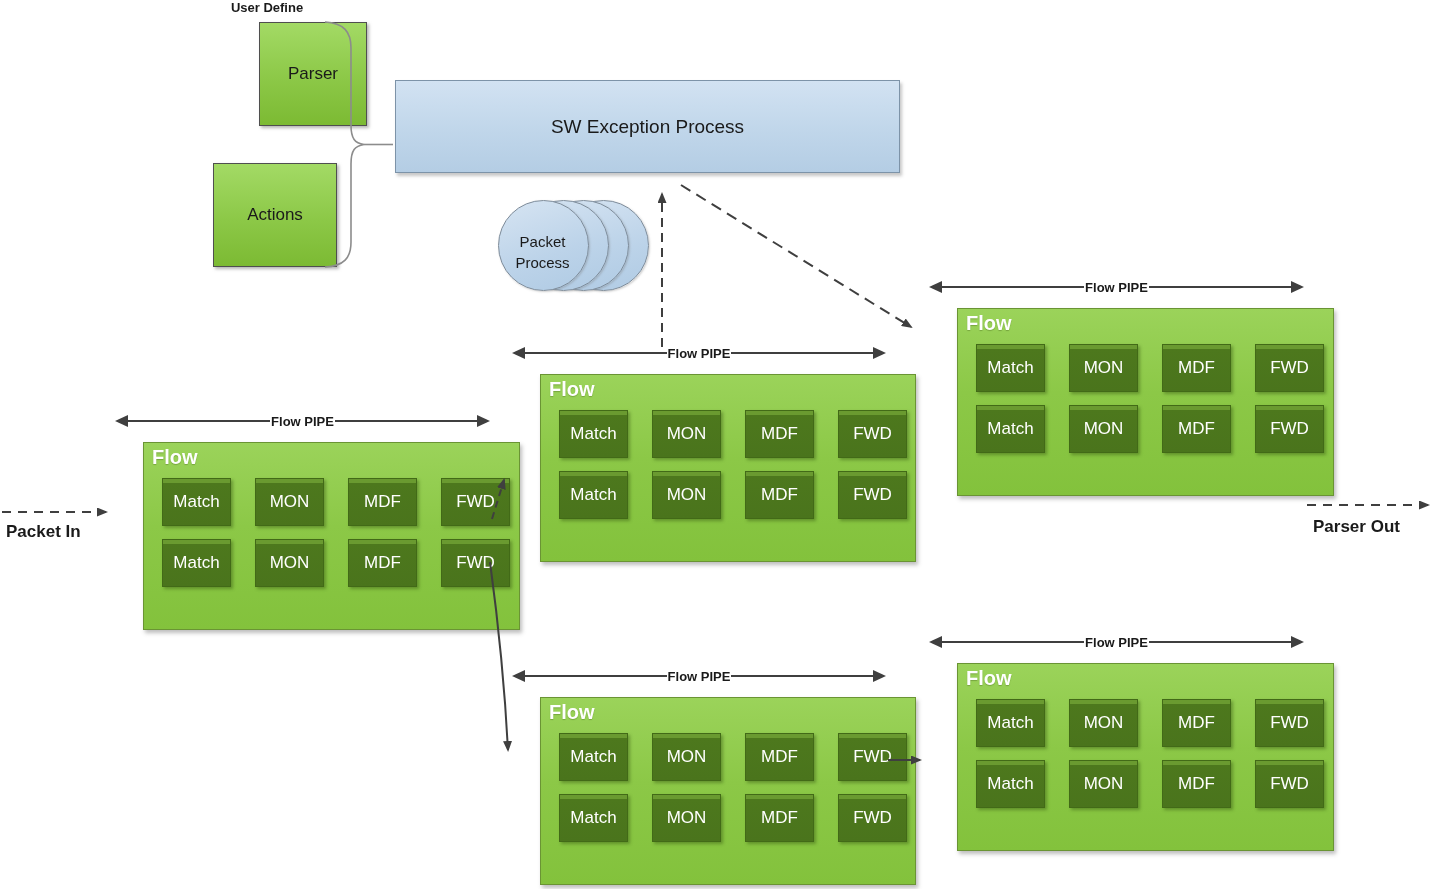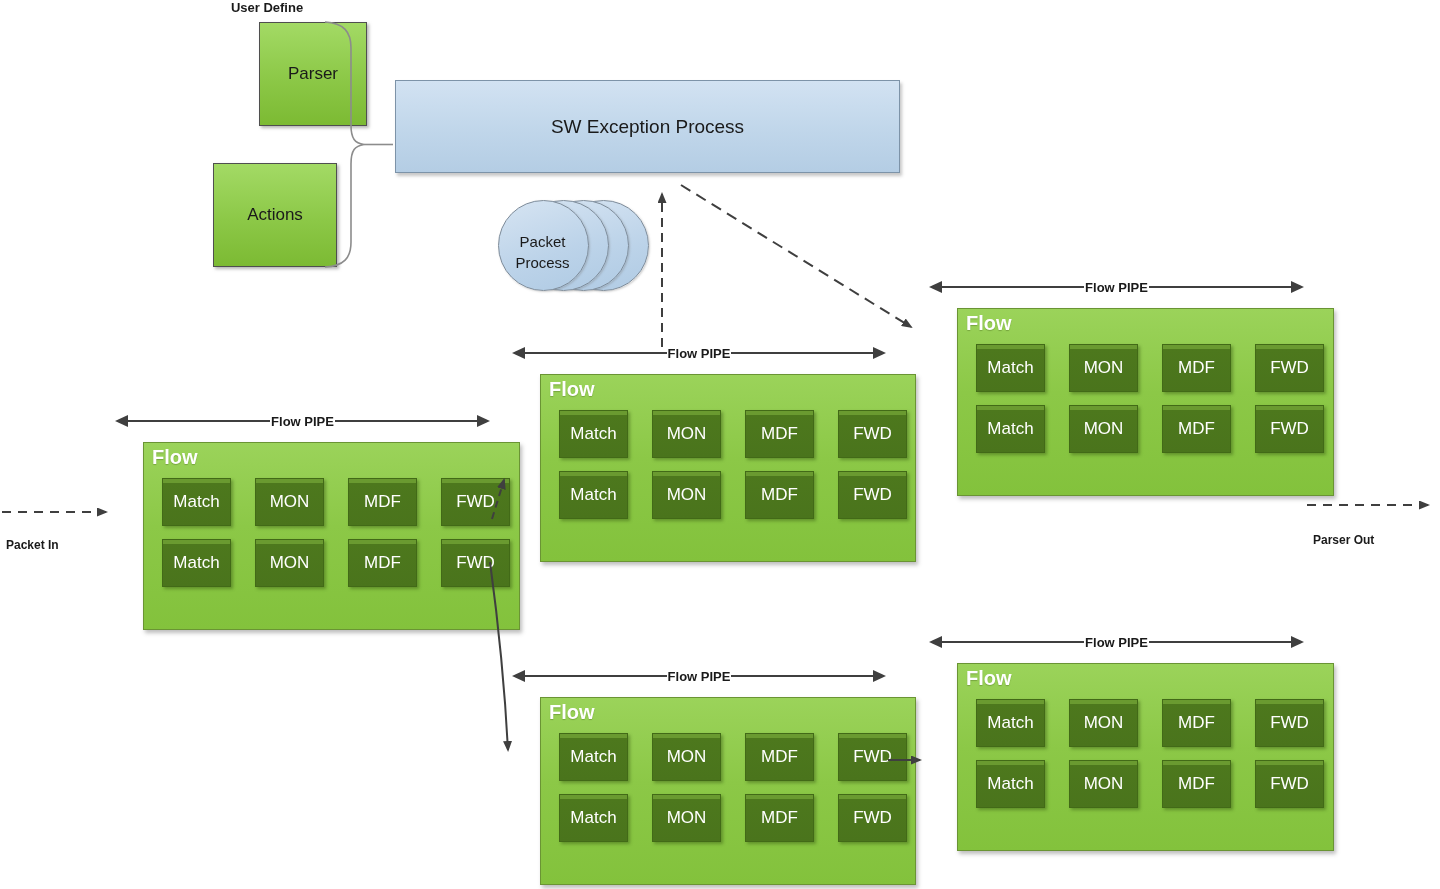--- a/index.html
+++ b/index.html
@@ -67,21 +67,21 @@
   .stage{
     width:69px;height:48px;box-sizing:border-box;
     background:linear-gradient(180deg,#6a9a30 0%,#6a9a30 9%,#4d781d 9%,#4a741c 100%);
     border:1px solid #426a17;
     box-shadow:2px 2px 3px rgba(40,70,10,.4);
     display:flex;align-items:center;justify-content:center;
     color:#ffffff;font-size:17px;
   }
 
   
-  .pkt-label{position:absolute;font-weight:bold;font-size:12px;white-space:nowrap;margin-top:16px;}
+  .pkt-label{position:absolute;font-weight:bold;font-size:17px;white-space:nowrap;}
 
   
   .overlay{position:absolute;left:0;top:0;width:1440px;height:889px;z-index:10;pointer-events:none;}
 </style>
 </head>
 <body>
 
 <div class="canvas">
 
   <div class="abs ud-label" style="left:213px;top:0;width:108px;">User Define</div>

